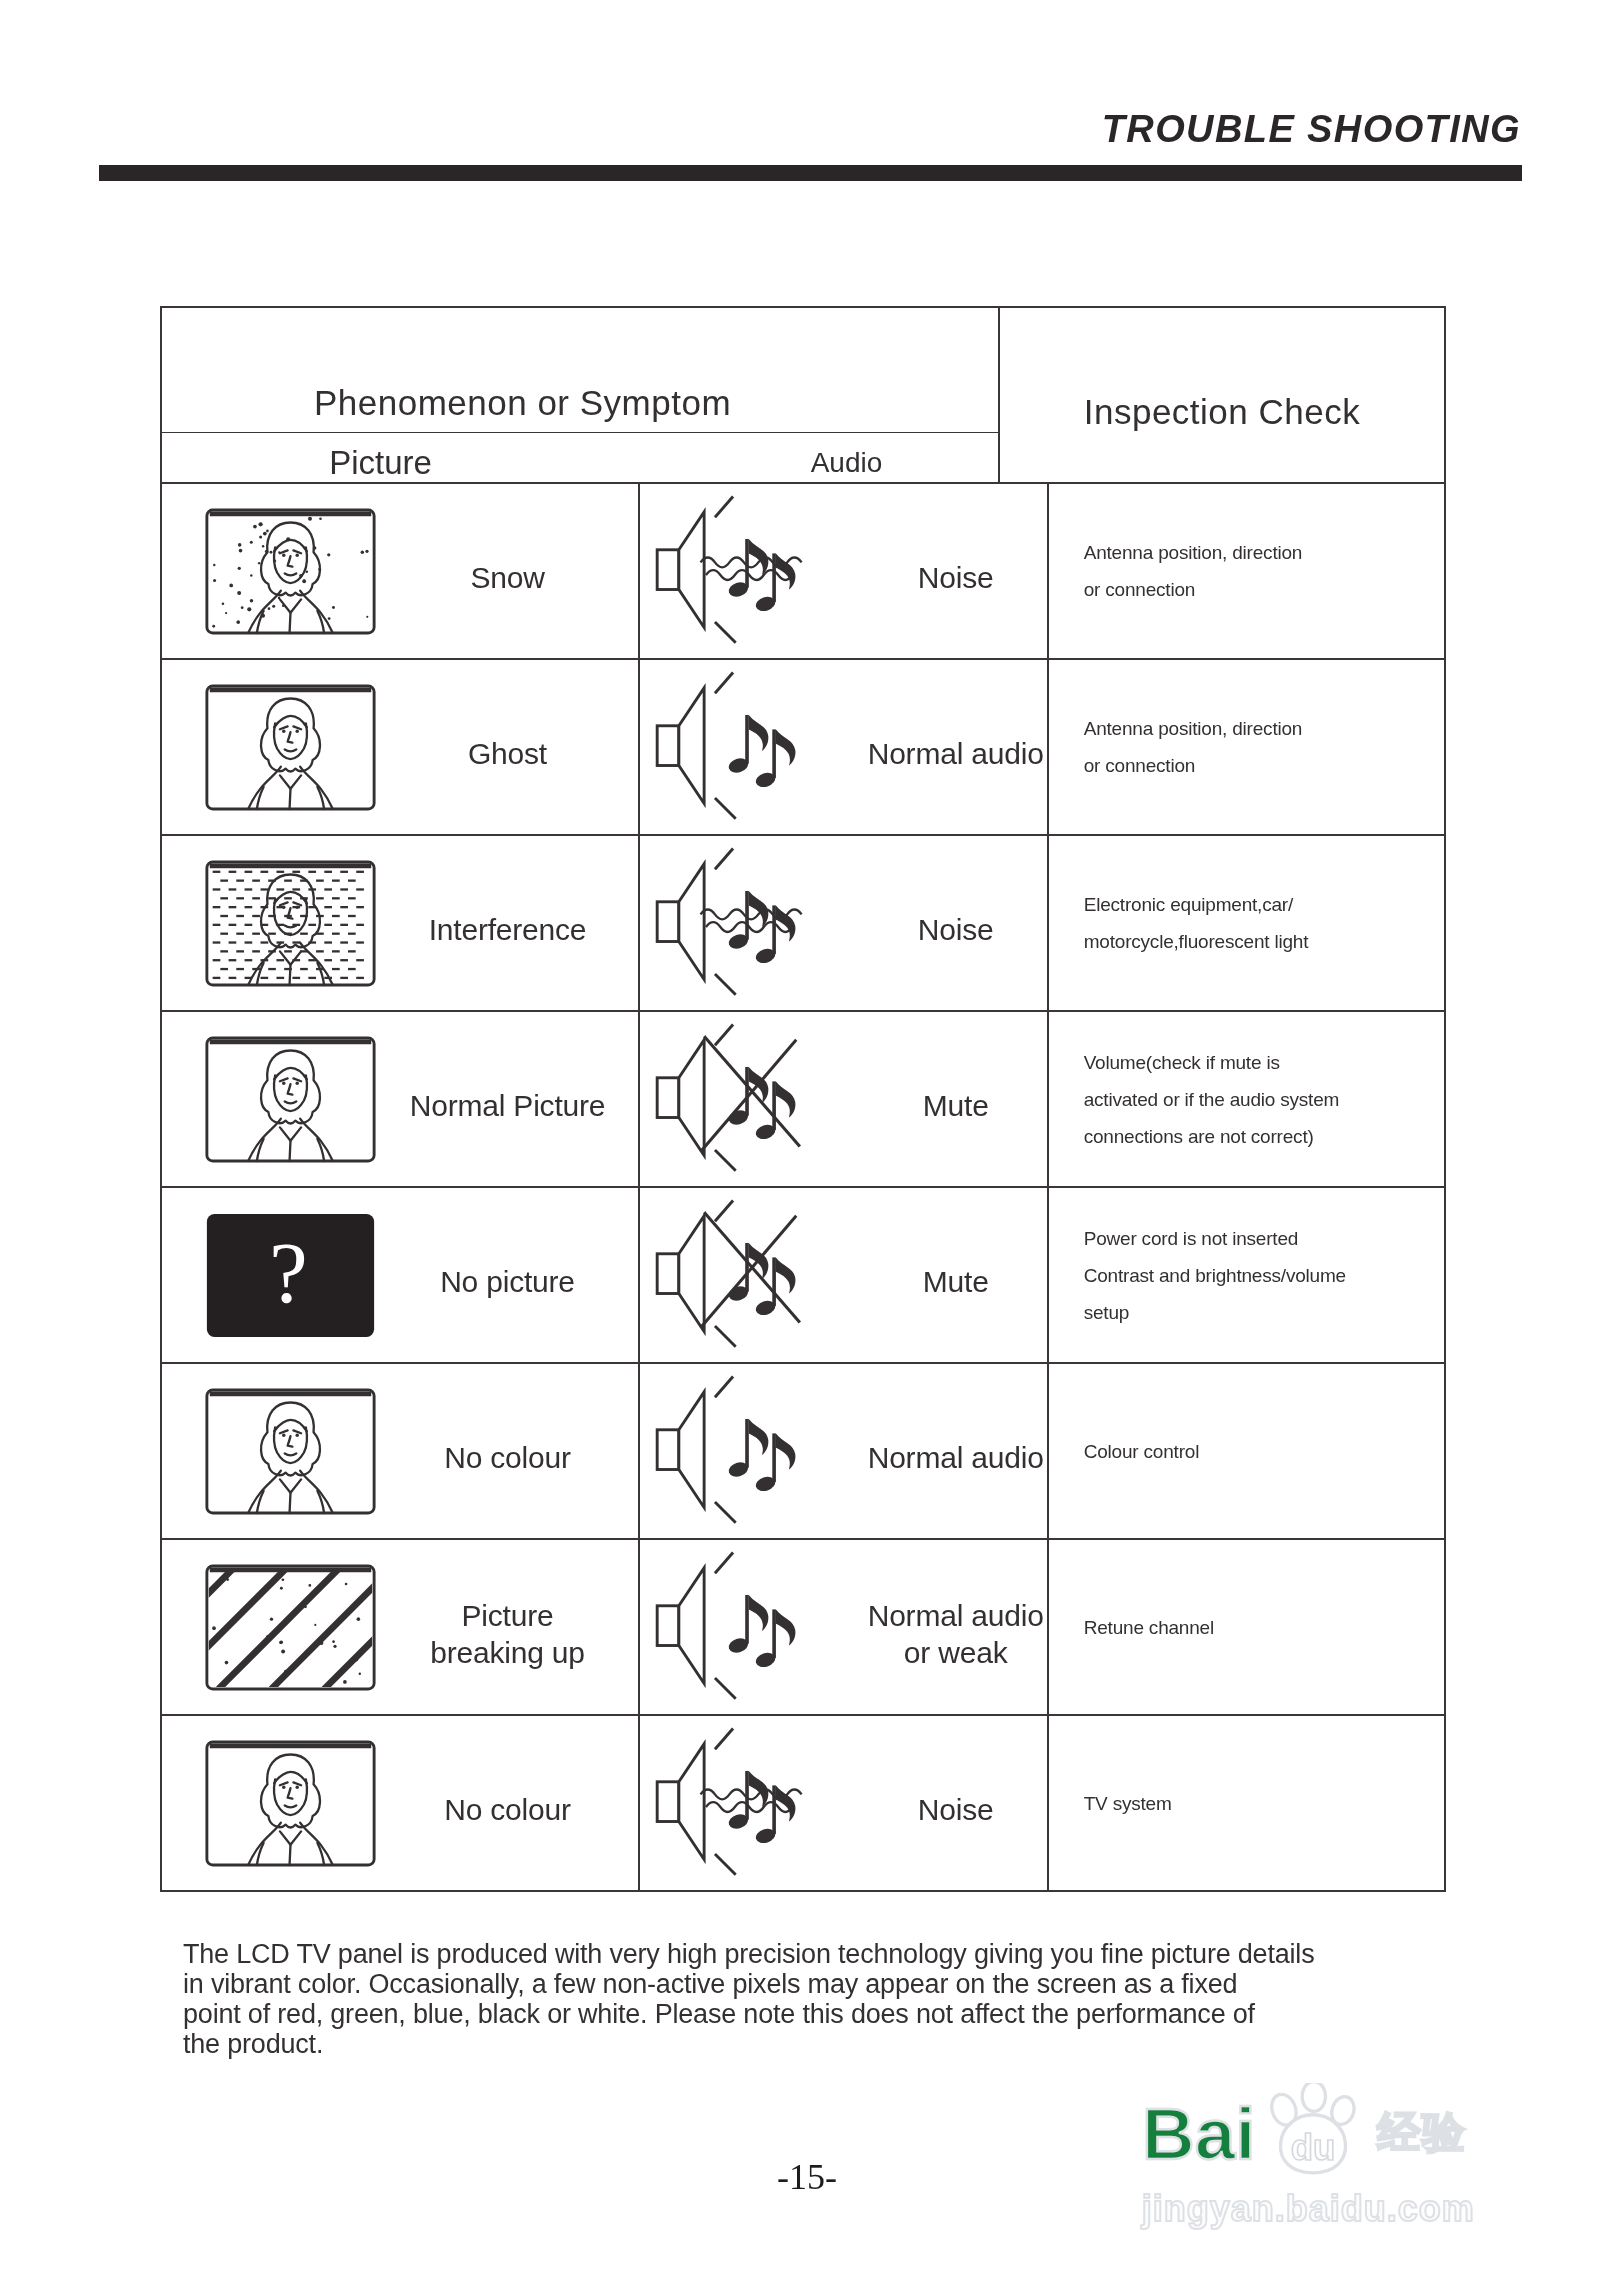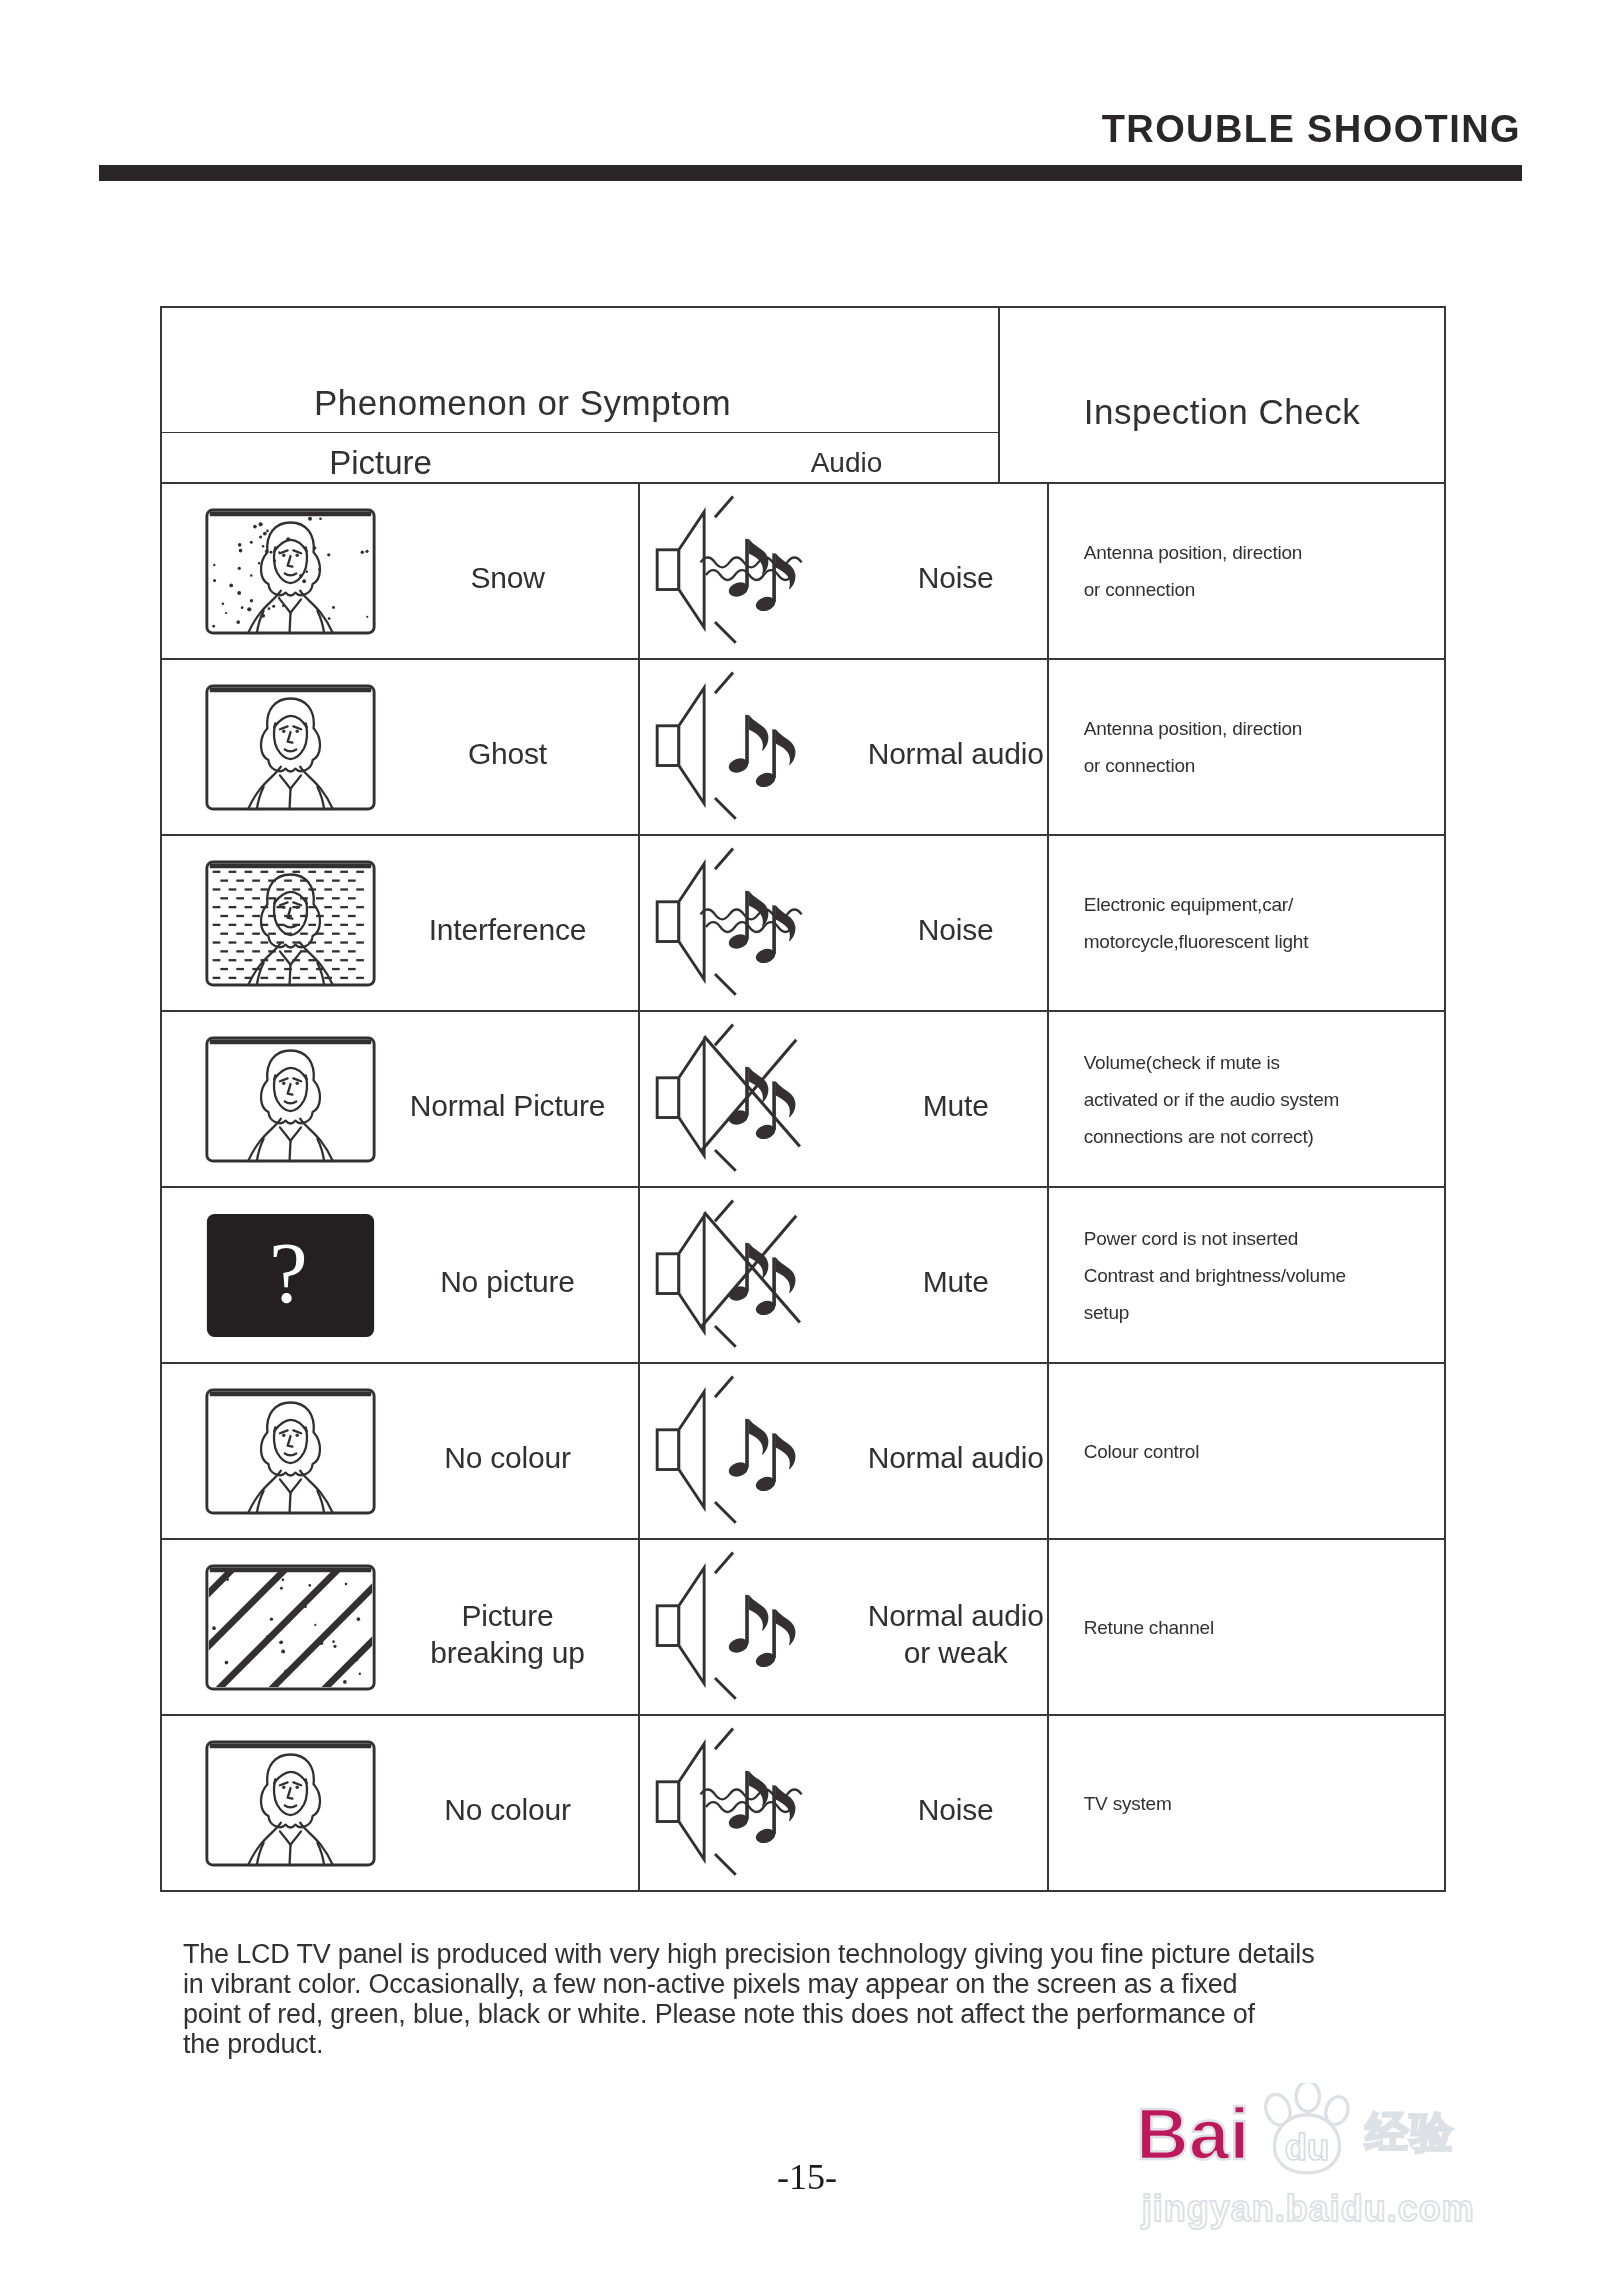--- a/index.html
+++ b/index.html
@@ -4,21 +4,21 @@
 <style>
   html,body{margin:0;padding:0;background:#888;}
   .page{
     position:relative;width:1612px;height:2287px;background:#ffffff;
     font-family:"Liberation Sans",sans-serif;color:#343031;overflow:hidden;
     margin:0 auto;
   }
   
   .header-title{
     position:absolute;right:91px;top:108px;font-size:38px;font-weight:bold;
-    letter-spacing:1.4px;color:#2b2728;white-space:nowrap;
+    font-style:italic;letter-spacing:1.4px;color:#2b2728;white-space:nowrap;
   }
   .header-bar{position:absolute;left:99px;top:165px;width:1423px;height:16.3px;background:#2a2627;}
   
   .tbl{
     position:absolute;left:160px;top:306px;width:1282px;
     border:2.9px solid #3a3637;background:#fff;
   }
   .tbl,.tbl *{box-sizing:content-box;}
   .hdr{display:flex;height:174px;border-bottom:2.9px solid #3a3637;}
   .hdr-left{width:836px;border-right:2.9px solid #3a3637;display:flex;flex-direction:column;}
@@ -50,22 +50,22 @@
     line-height:30px;white-space:pre-line;letter-spacing:-0.2px;
   }
   .page-number{
     position:absolute;left:740px;top:2156px;width:134px;text-align:center;
     font-family:"Liberation Serif",serif;font-size:36px;color:#1e1c1d;
   }
   
   .watermark{position:absolute;left:1136px;top:2083px;width:461px;color:#ffffff;}
   .wm-brand{display:flex;align-items:center;gap:3.8px;}
   .wm-bai,.wm-cn{
-    font-size:73px;font-weight:bold;color:#be185d;
-    -webkit-text-stroke:2.4px #dde0e4;text-shadow:0 0 1.9px #dde0e4;
+    font-size:73px;font-weight:bold;color:#15803d;
+    -webkit-text-stroke:2.4px #dde0e4;text-shadow:0 0 1.9px #dde0e4;margin-left:6px;
   }
   .wm-cn{font-size:43px;letter-spacing:1.9px;}
   .wm-url{
     margin-top:5px;font-size:36px;font-weight:bold;color:#fdfdfd;letter-spacing:1px;
     -webkit-text-stroke:1.9px #dde0e4;text-shadow:0 0 1.9px #dde0e4;padding-left:5.8px;
   }
 </style>
 </head>
 <body>
 

